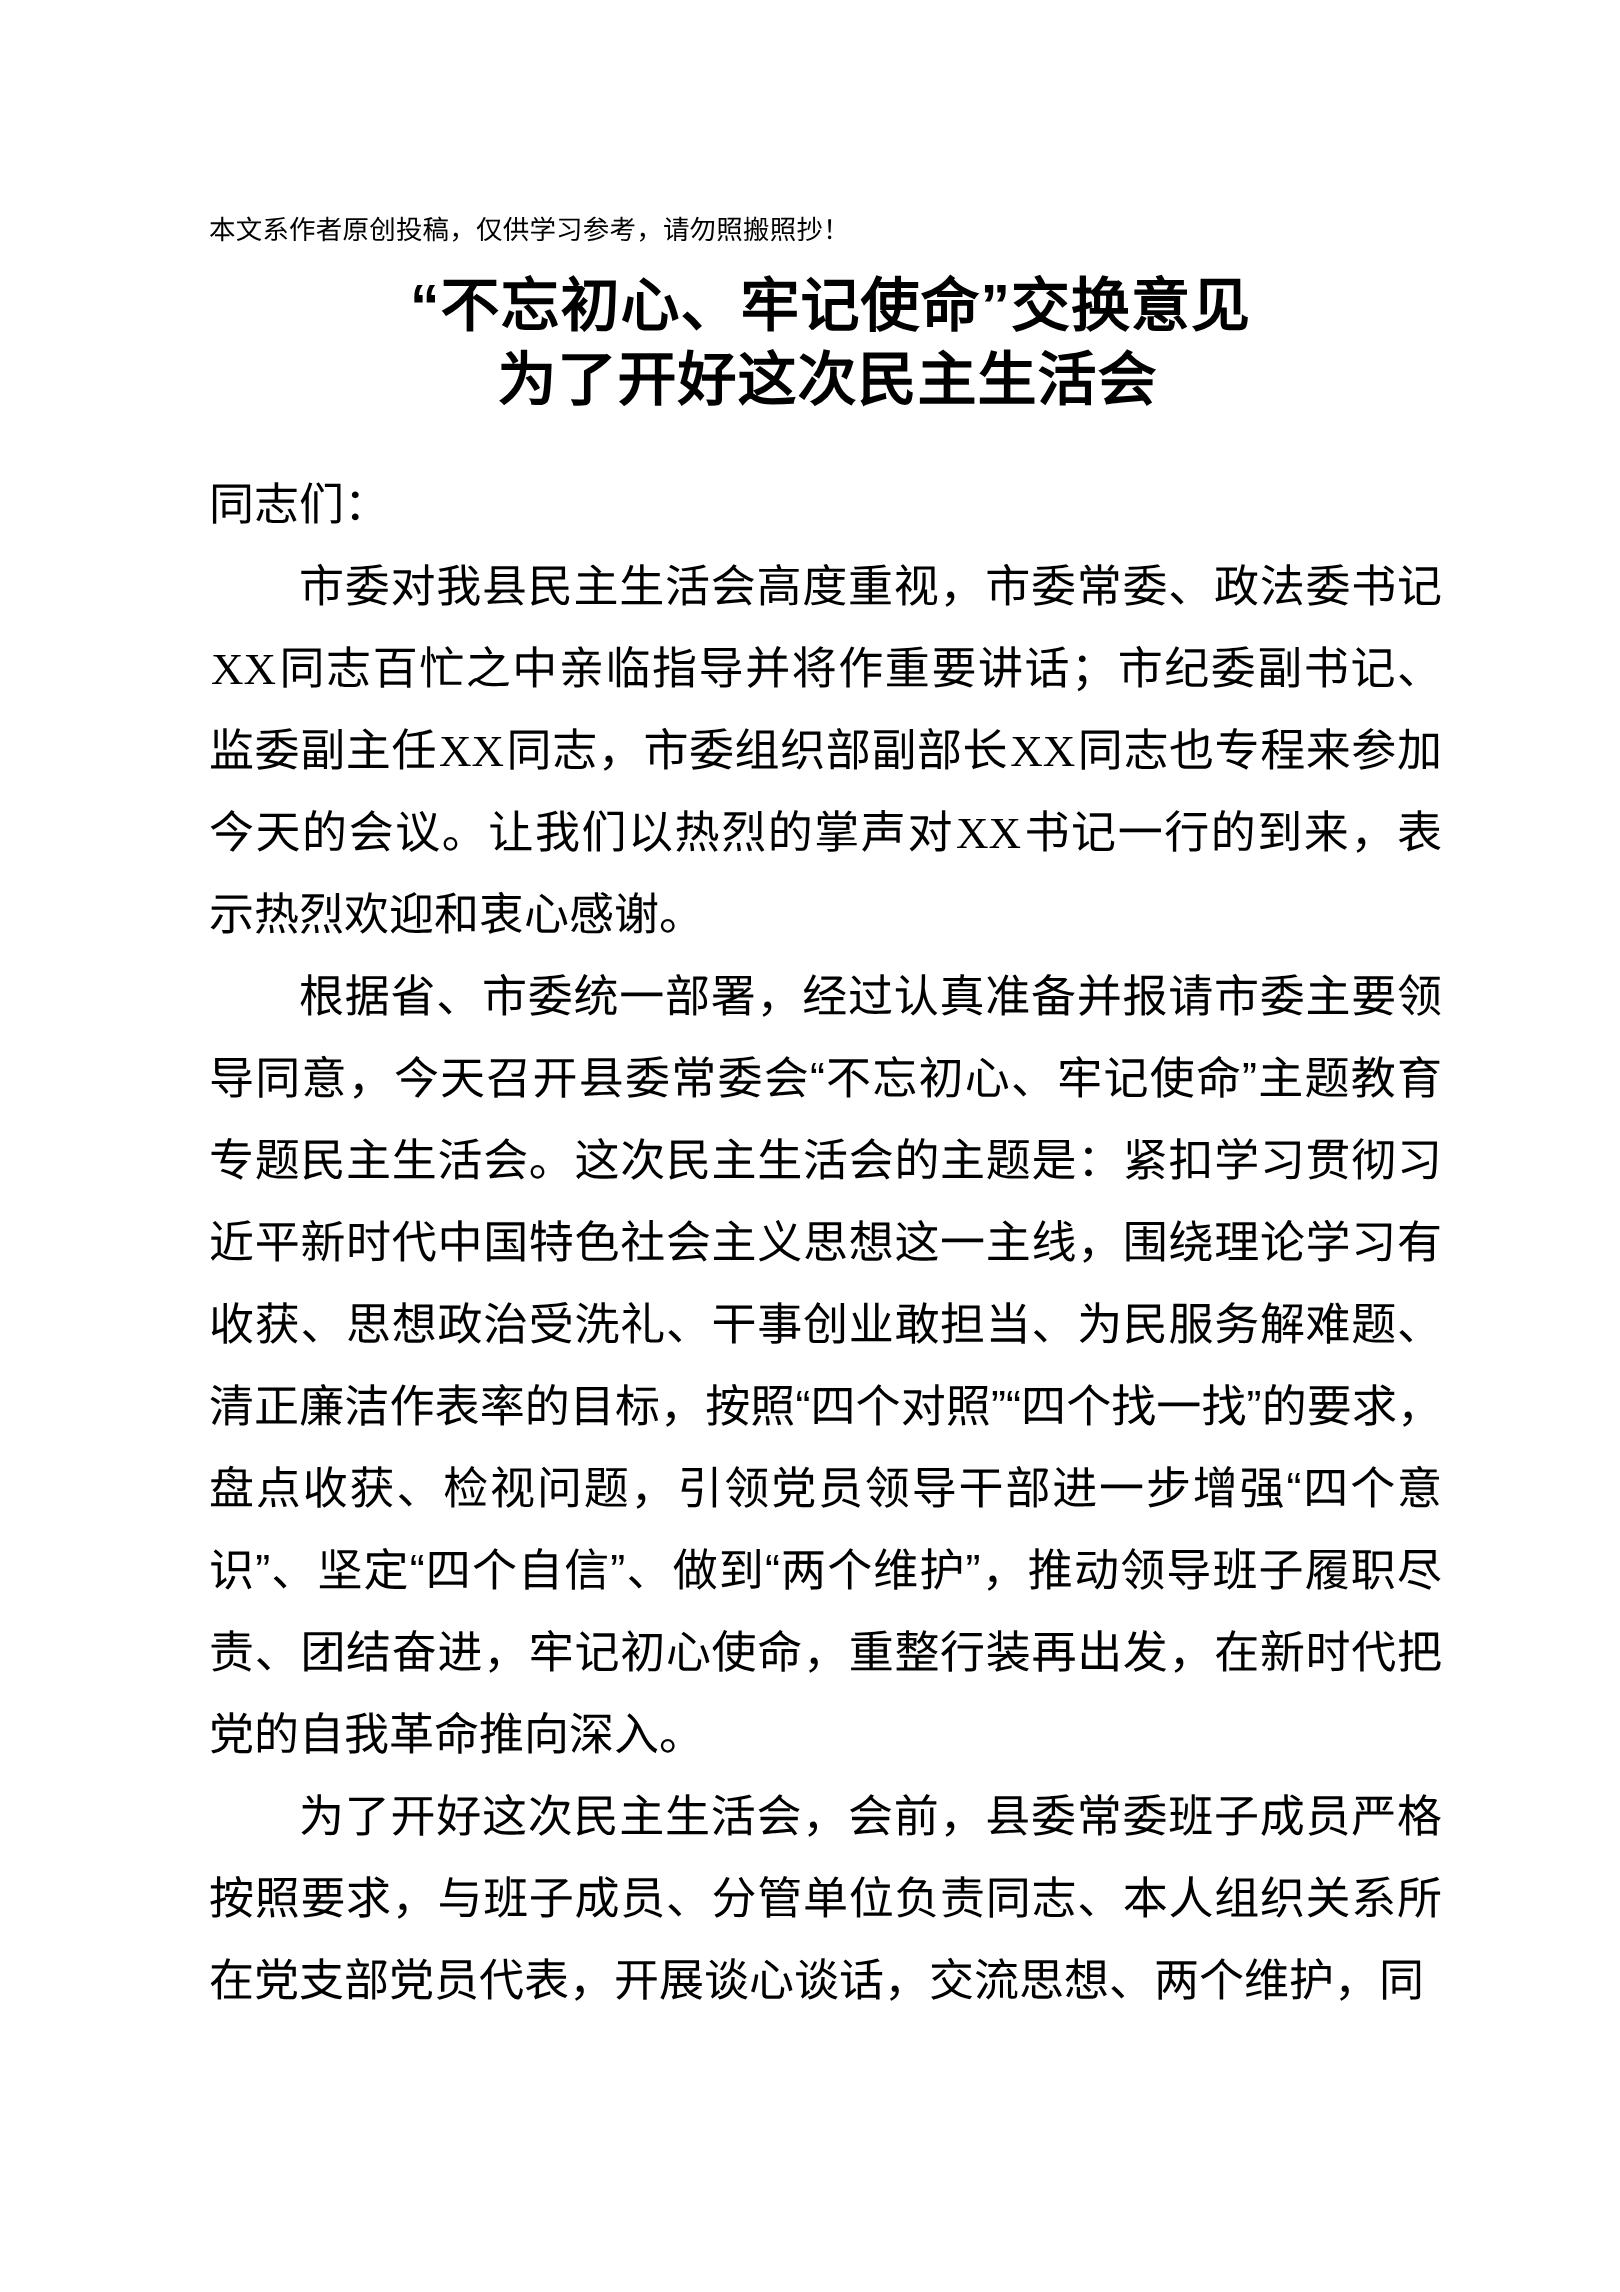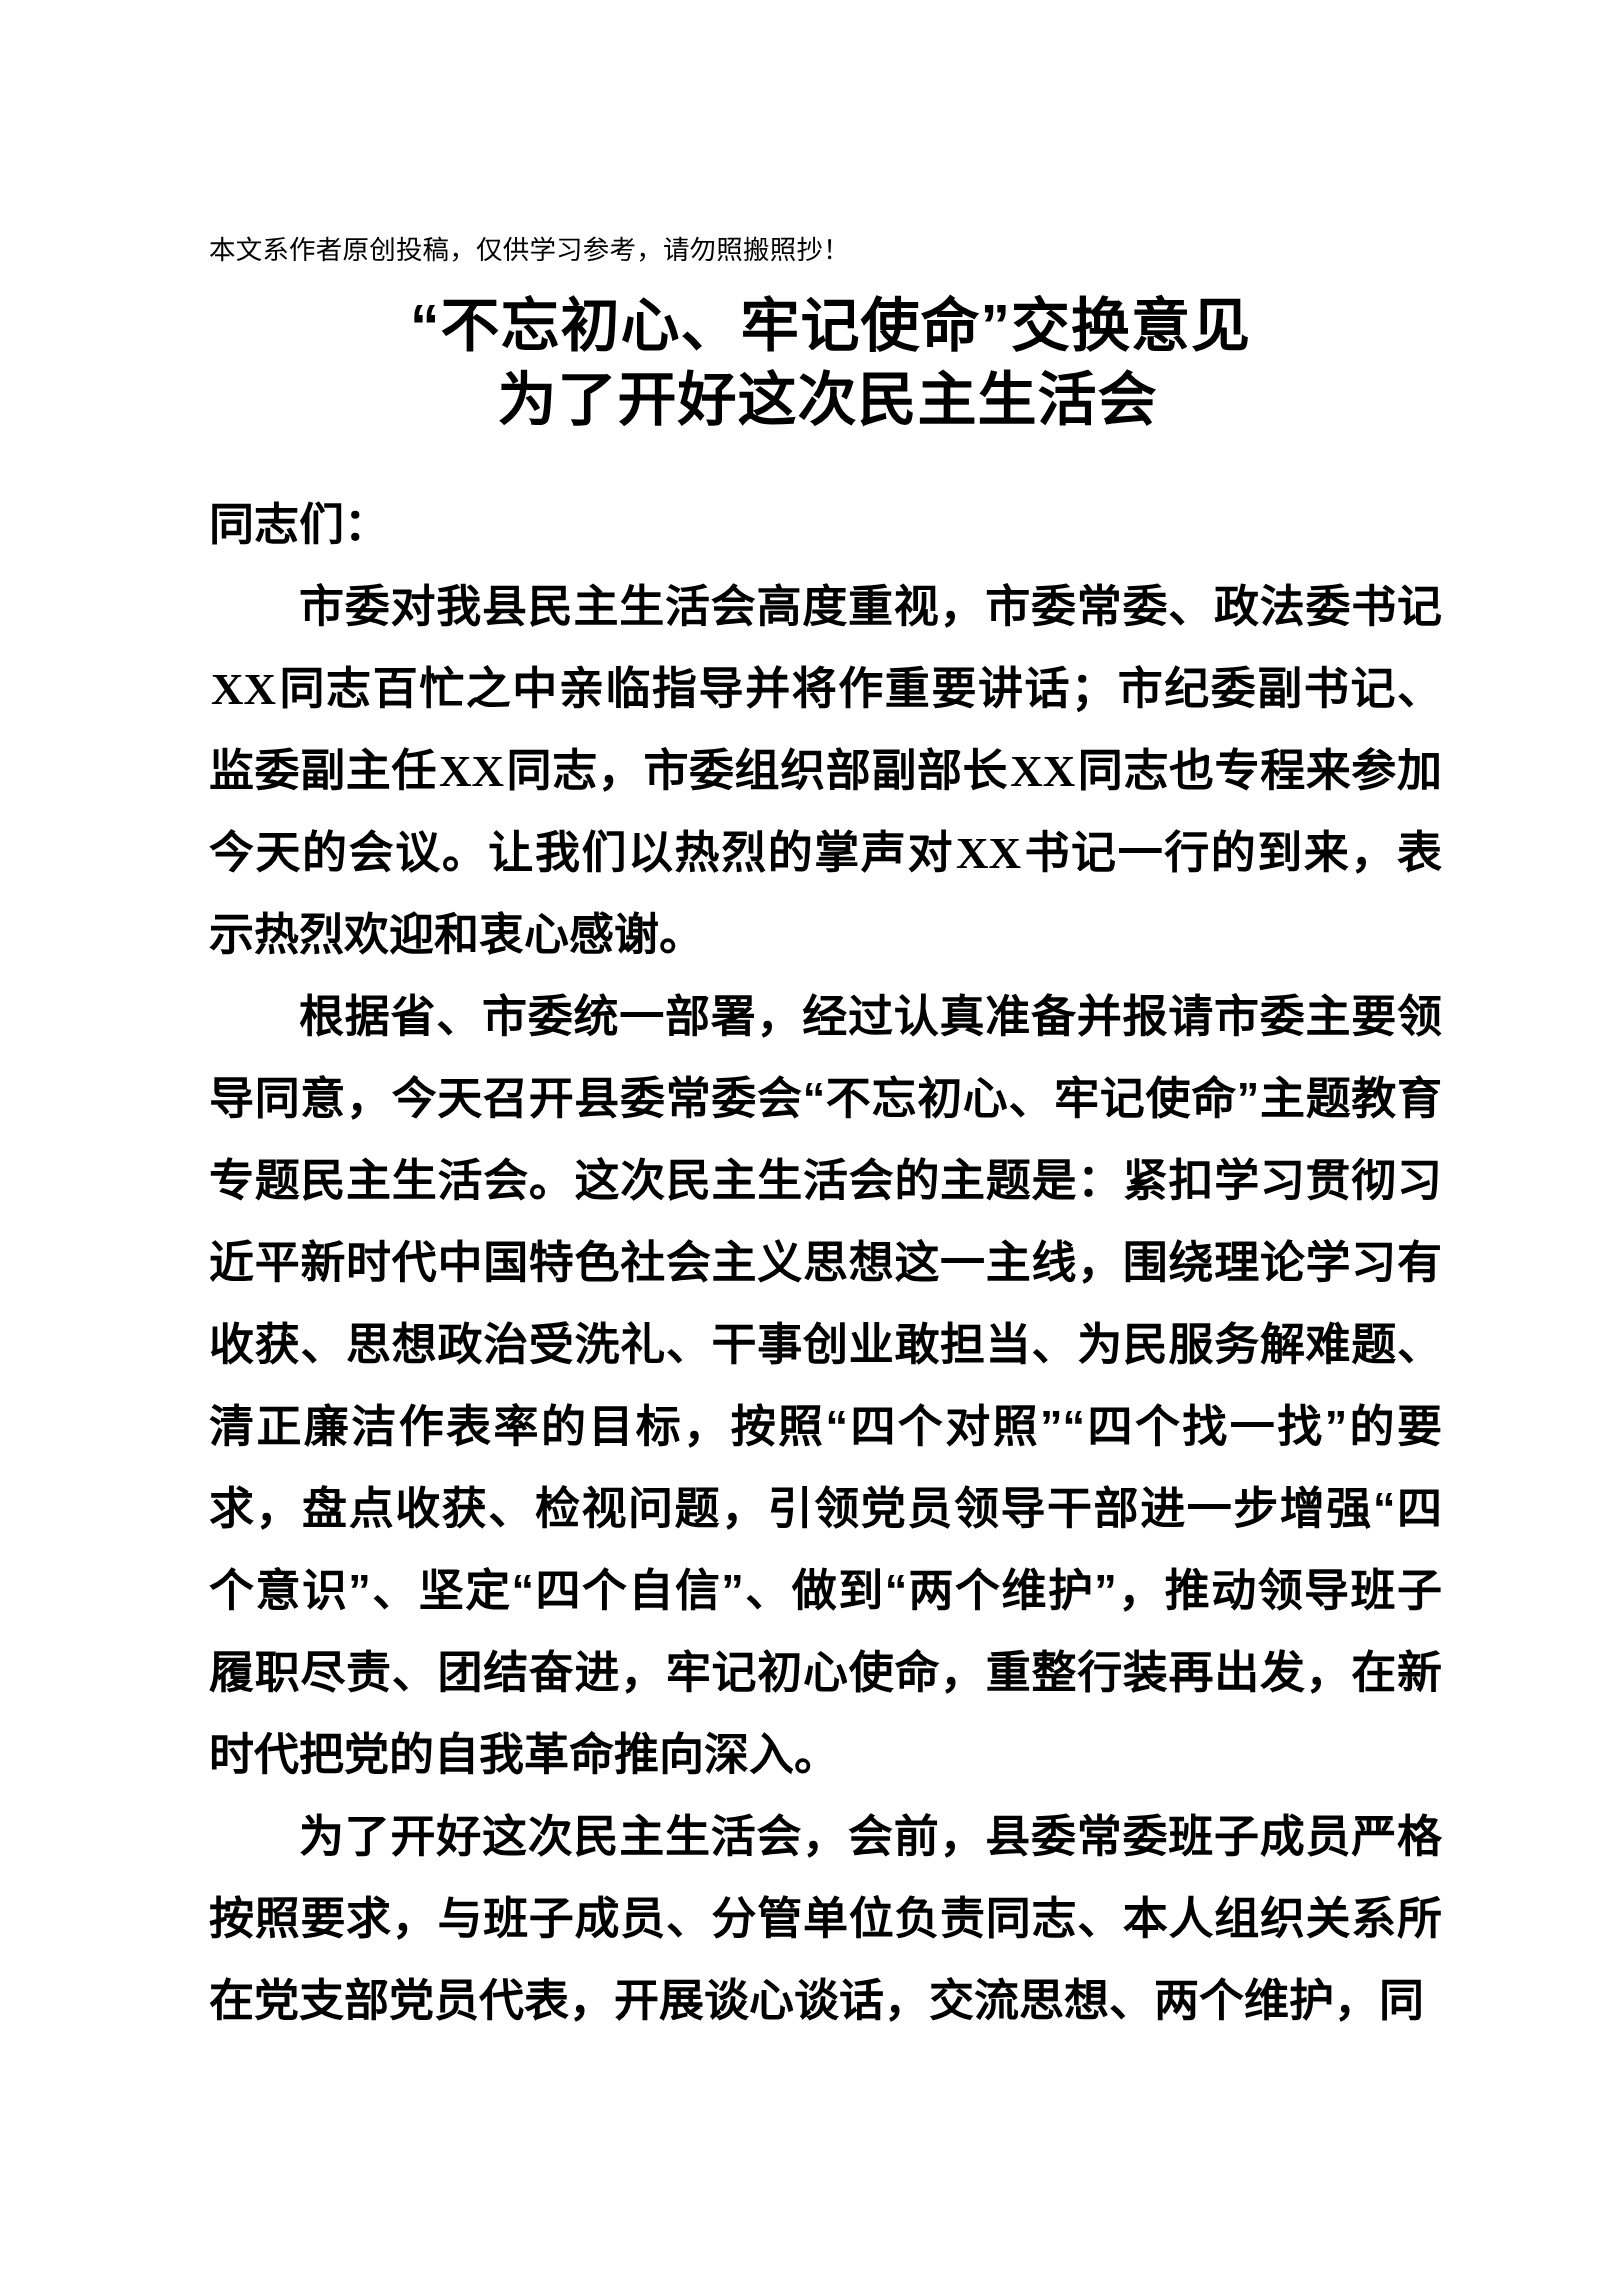--- a/index.html
+++ b/index.html
@@ -21,21 +21,20 @@
     box-sizing: border-box;
     overflow: hidden;
   }
 
   
   .content {
     position: absolute;
     left: 209px;
     top: 0;
     width: 1233px;
-    margin-top: 20px;
   }
 
   
   .disclaimer {
     margin-top: 214px;
     font-size: 26.5px;
     line-height: 1.25;
     letter-spacing: 0.2px;
     font-weight: 400;
     white-space: nowrap;
@@ -53,21 +52,20 @@
   .title-line {
     display: block;
     white-space: nowrap;
   }
   .title-line-1 { margin-left: 9.8px; }
   .title-line-2 { margin-left: 3.9px; }
 
   
   .body-block {
     margin-top: 47px;
-    font-weight: bold;
   }
   p.para {
     font-size: 45px;
     line-height: 82px;
     margin: 0;
     text-align: justify;
     text-justify: inter-ideograph;
     text-indent: 2em;
     word-break: break-all;
   }

